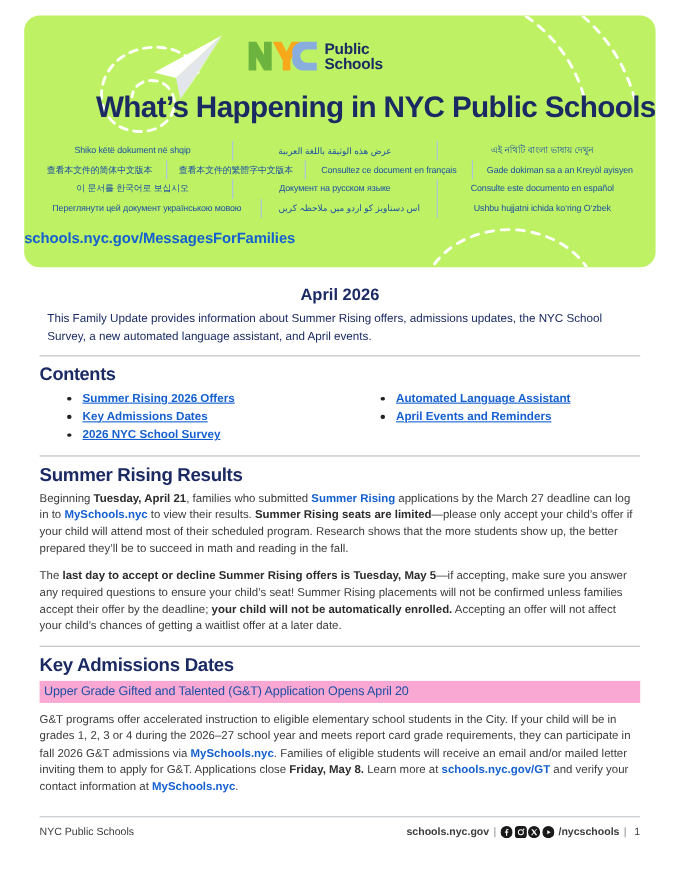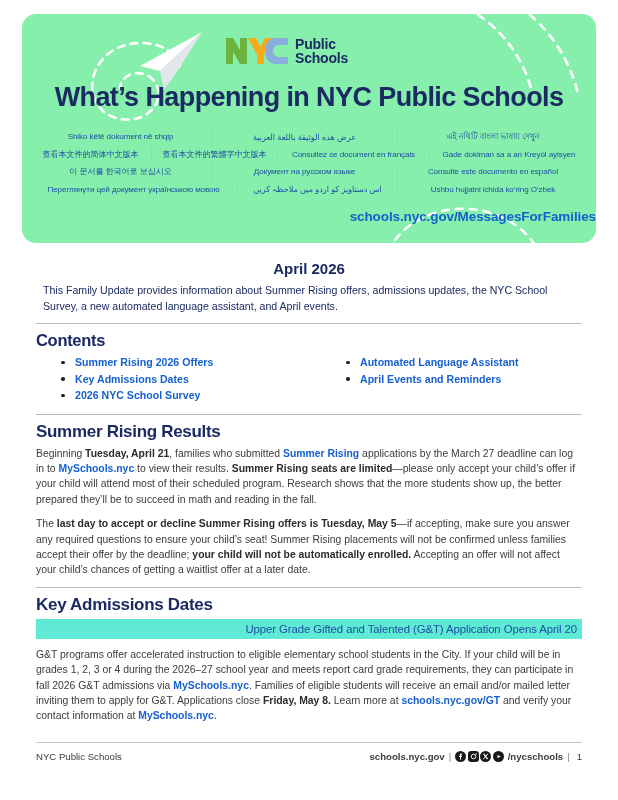--- a/index.html
+++ b/index.html
@@ -17,21 +17,21 @@
     overflow: hidden;
   }
 
   
   .banner {
     position: absolute;
     left: 22px;
     top: 14px;
     width: 574px;
     height: 229px;
-    background: #86efac;
+    background: #bef264;
     border-radius: 14px;
     overflow: hidden;
   }
   .banner-deco {
     position: absolute;
     left: 0; top: 0;
     width: 574px; height: 229px;
     pointer-events: none;
   }
   .plane {
@@ -61,21 +61,21 @@
     line-height: 14.5px;
     color: #1b2a63;
     letter-spacing: -0.2px;
   }
 
   .banner-title {
     position: absolute;
     left: 0;
     top: 68px;
     width: 574px;
-    text-align: center;
+    text-align: right;
     font-family: "Liberation Sans", sans-serif;
     font-weight: bold;
     font-size: 27px;
     letter-spacing: -0.6px;
     color: #1b2a63;
   }
 
   .lang-grid {
     position: absolute;
     left: 8px;
@@ -103,21 +103,21 @@
   }
   .lang-c1 { width: 182px; }
   .lang-c2 { width: 186px; }
   .lang-c3 { width: 190px; }
 
   .banner-url {
     position: absolute;
     left: 0;
     top: 195px;
     width: 574px;
-    text-align: right;
+    text-align: left;
     font-weight: bold;
     font-size: 13.5px;
     color: #1560d0;
     letter-spacing: -0.1px;
   }
 
   
   .content {
     position: absolute;
     left: 0;
@@ -169,20 +169,21 @@
     padding-left: 25px;
   }
   .toc-col.right { padding-left: 37px; }
   .toc-item {
     position: relative;
     font-size: 10.6px;
     font-weight: bold;
     color: #1560d0;
     line-height: 16.5px;
     padding-left: 14px;
+    text-decoration: underline;
   }
   .toc-item::before {
     content: "";
     position: absolute;
     left: 0;
     top: 6.5px;
     width: 3.6px;
     height: 3.6px;
     border-radius: 50%;
     background: #222222;
@@ -195,27 +196,26 @@
     margin: 0 0 9px;
   }
   p.body b { color: #2c2c2c; }
   a.link {
     color: #1560d0;
     font-weight: bold;
     text-decoration: none;
   }
 
   .subhead {
-    background: #5eead4;
+    background: #f9a8d4;
     color: #1d4fa3;
     font-size: 11.4px;
     padding: 4px 5px 4px 4px;
     margin: 3px 0 8px;
     letter-spacing: -0.1px;
-    text-align: right;
   }
 
   
   .footer {
     position: absolute;
     left: 0;
     top: 742px;
     width: 618px;
     padding: 0 36px;
   }

